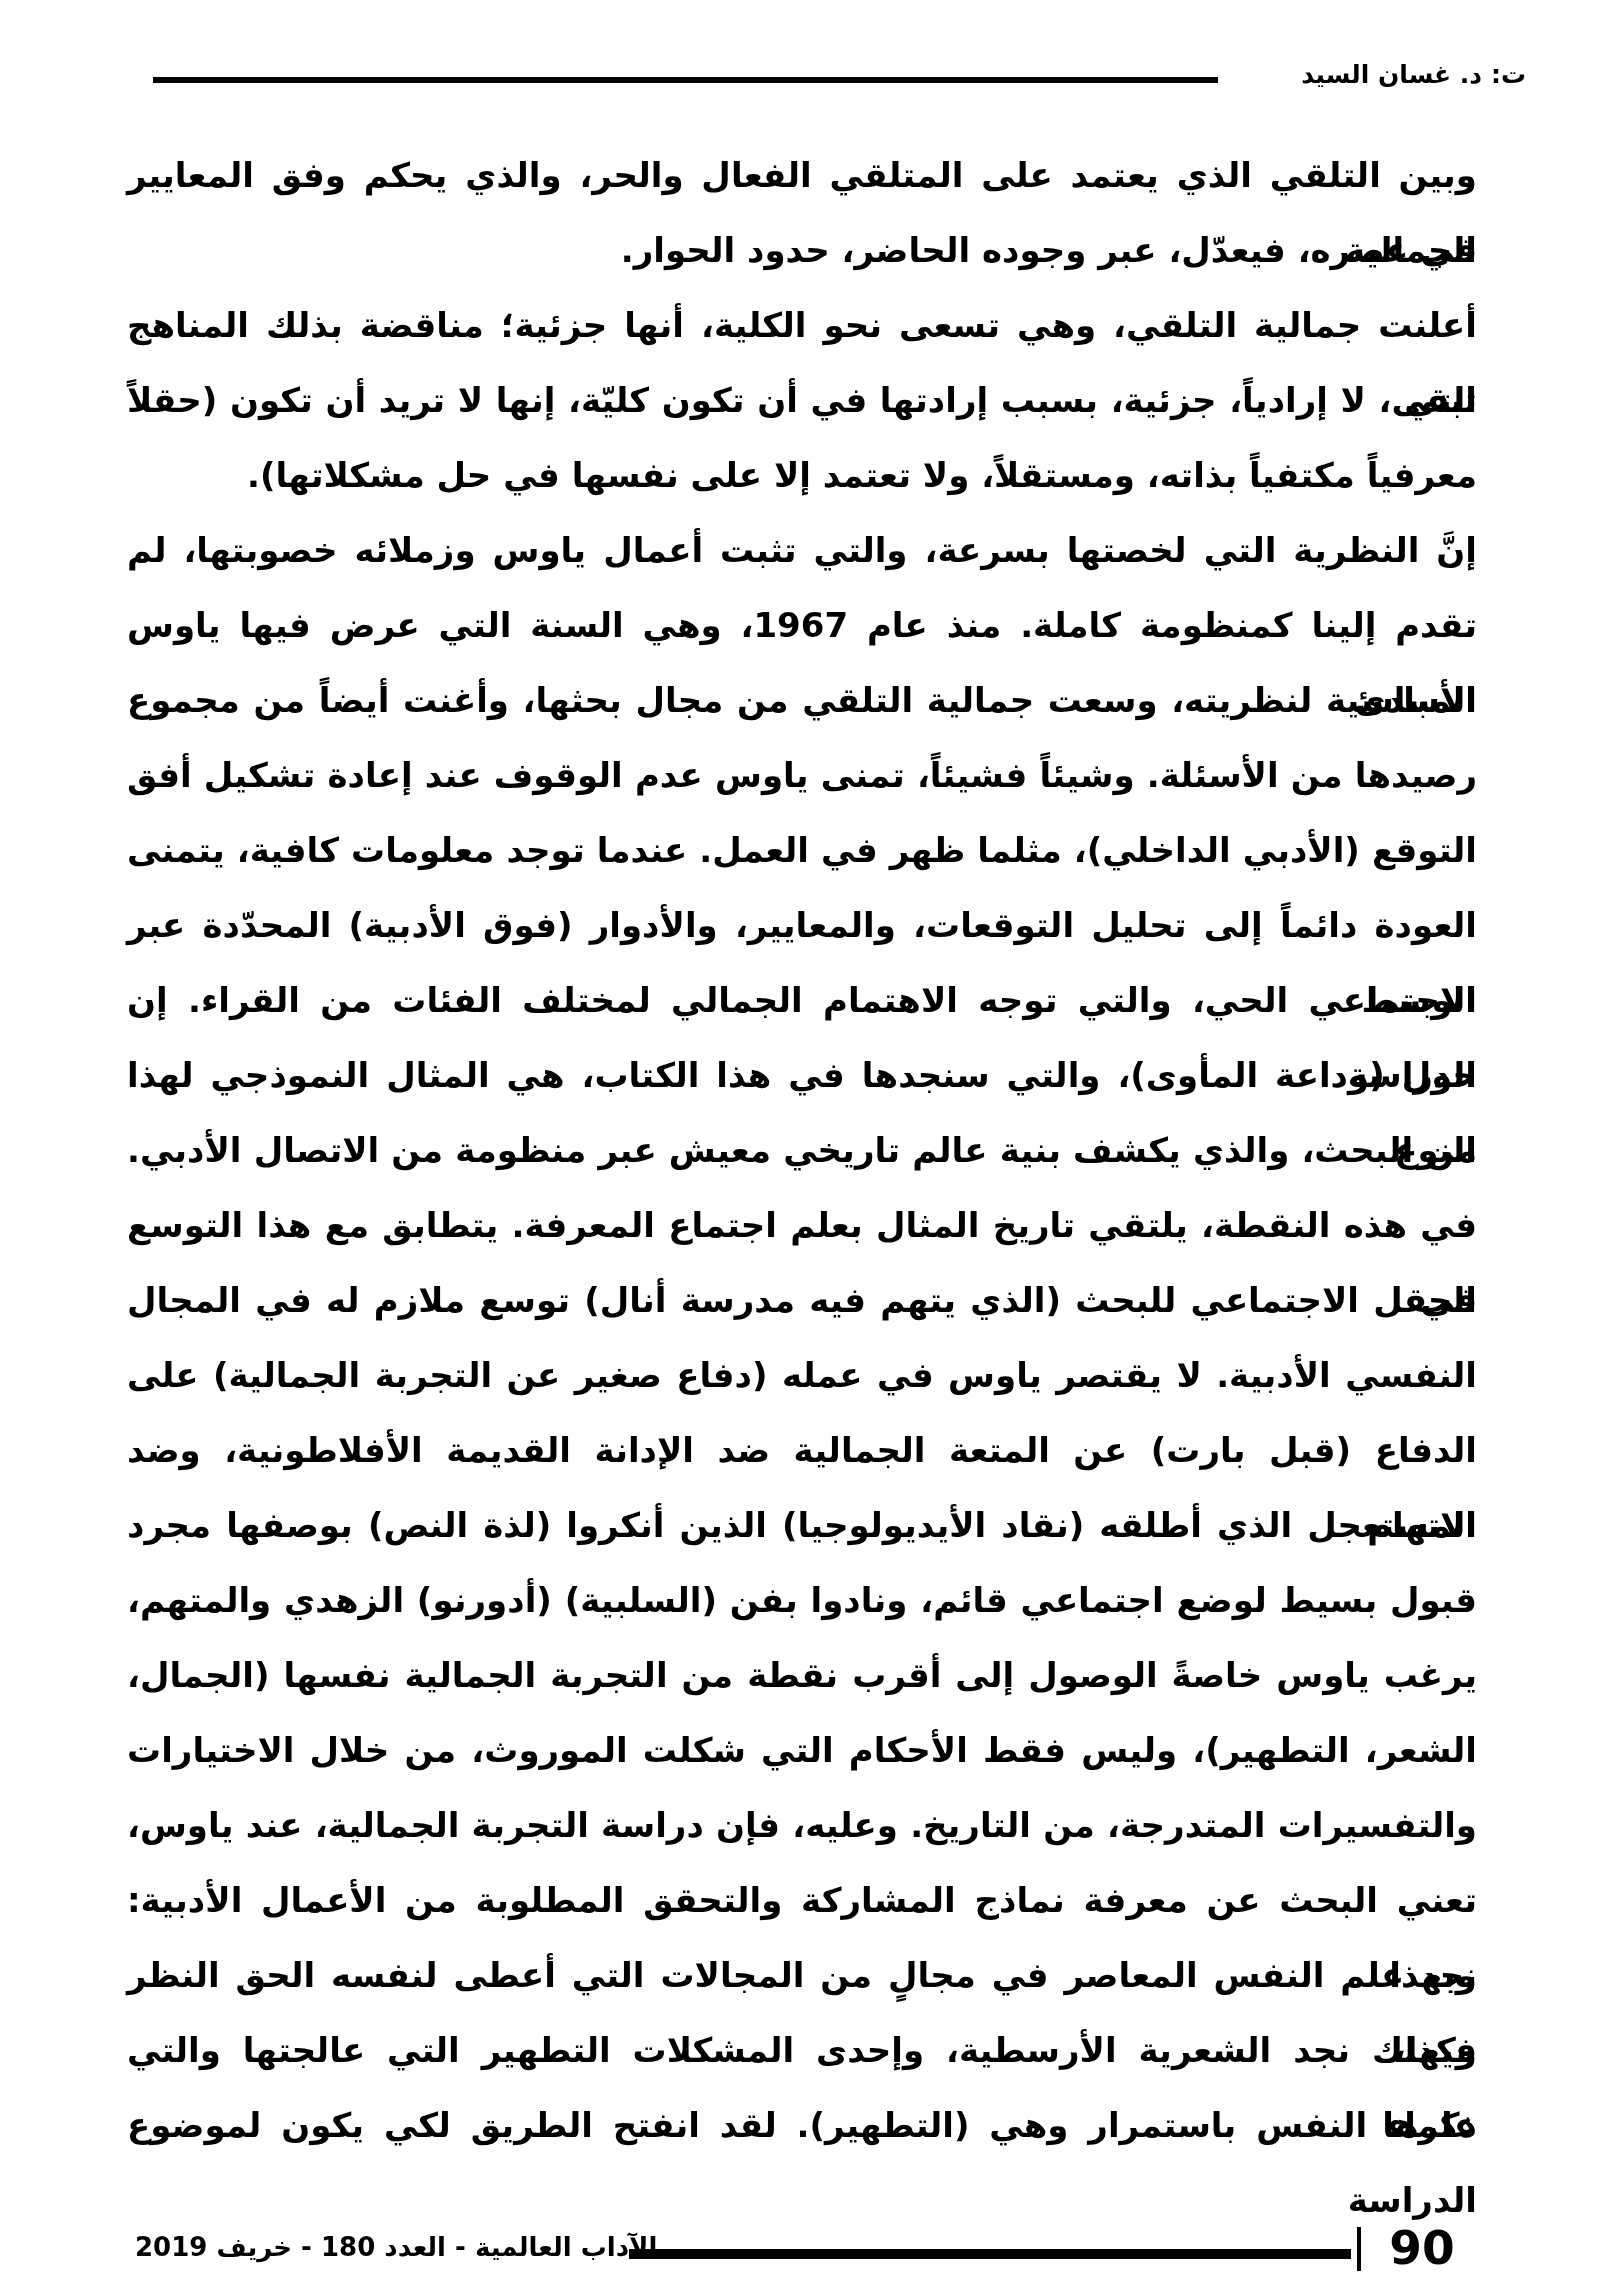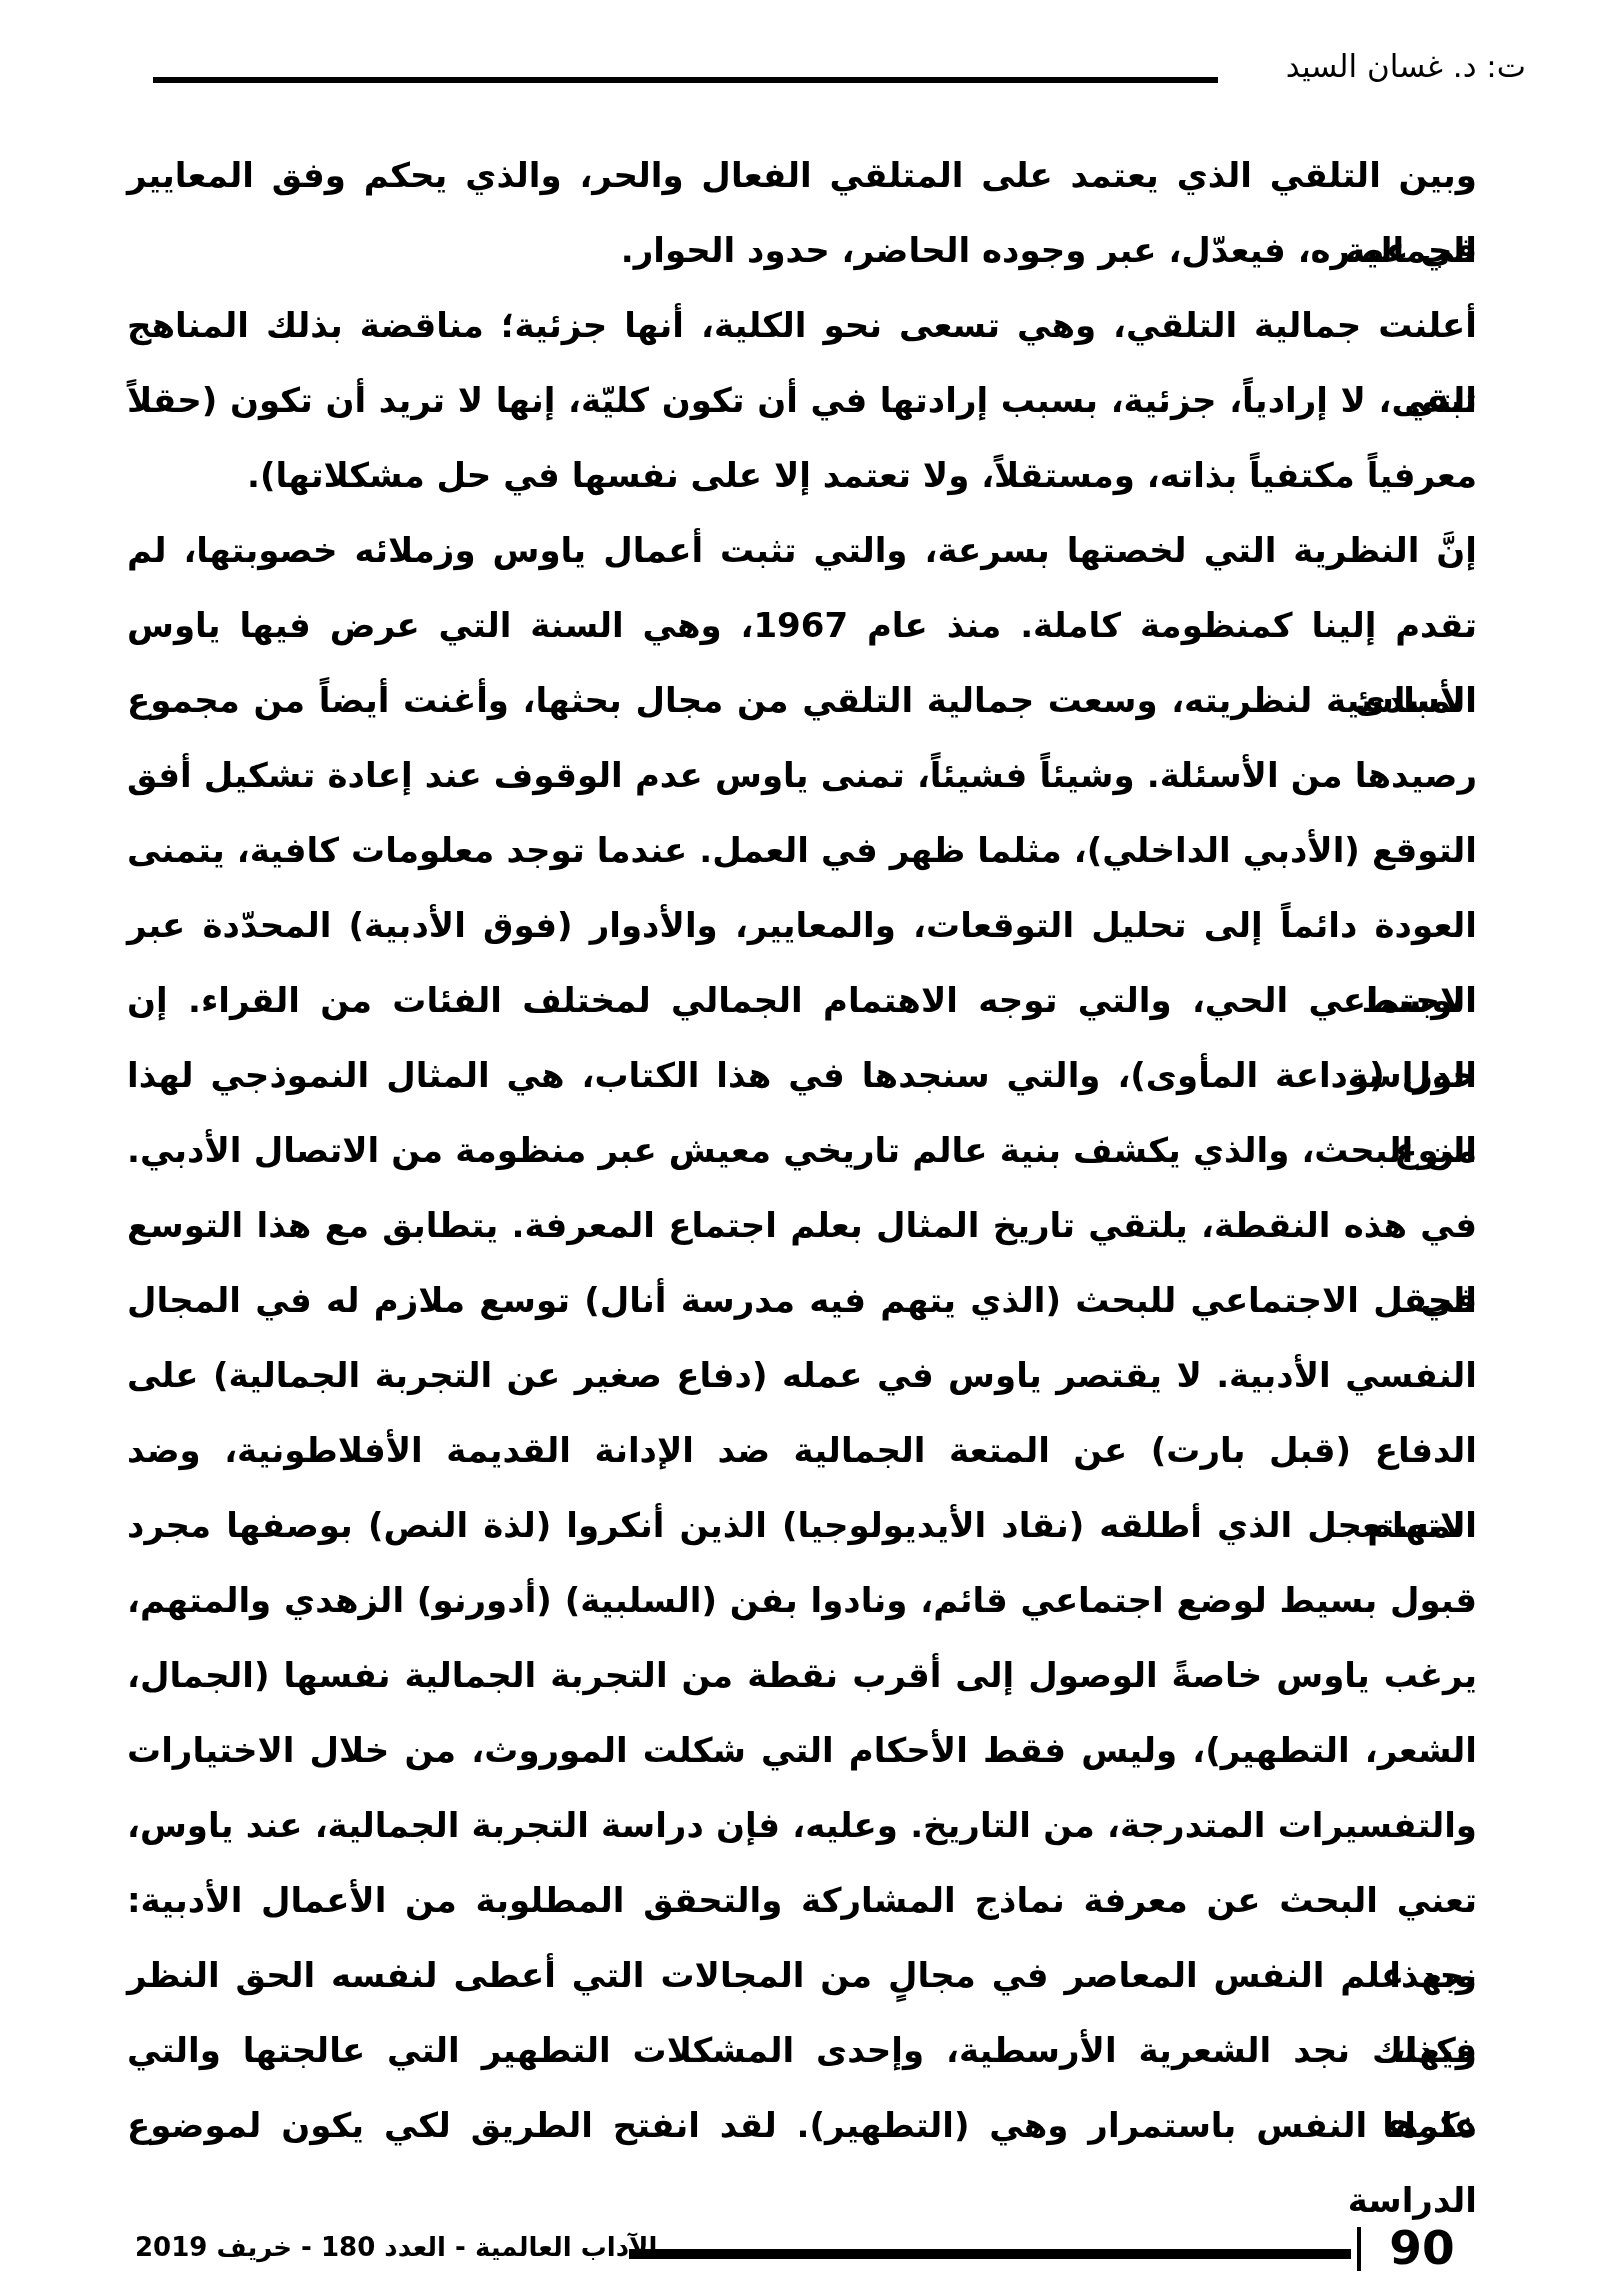--- a/index.html
+++ b/index.html
@@ -11,24 +11,24 @@
     background: #ffffff;
     color: #000000;
     direction: rtl;
     font-family: "DejaVu Sans", sans-serif;
     overflow: hidden;
   }
 
   
   .header-credit {
     position: absolute;
-    top: 48px;
+    top: 60px;
     right: 80px;
-    font-size: 31px;
-    font-weight: normal;
+    font-size: 25px;
+    font-weight: bold;
     white-space: nowrap;
     direction: rtl;
   }
   .header-rule {
     position: absolute;
     top: 77px;
     left: 154px;
     width: 1065px;
     height: 6.4px;
     background: #000000;

